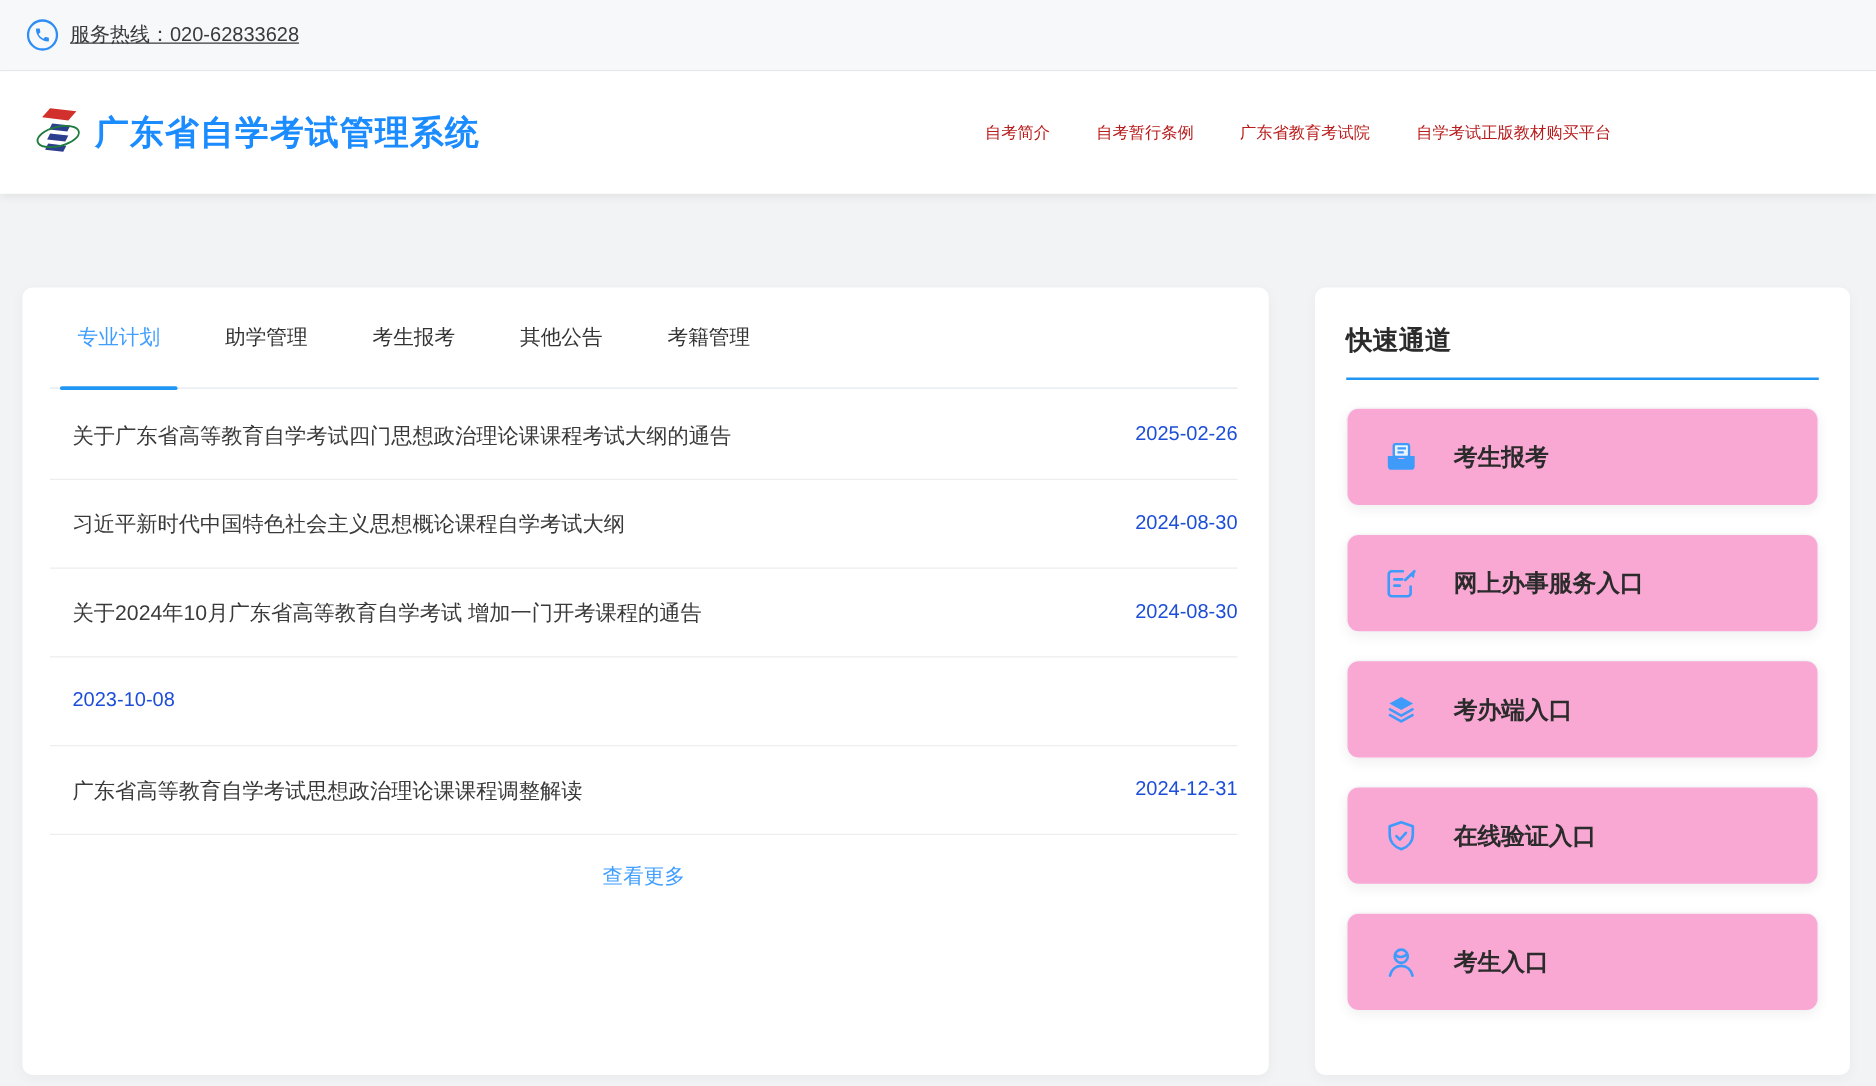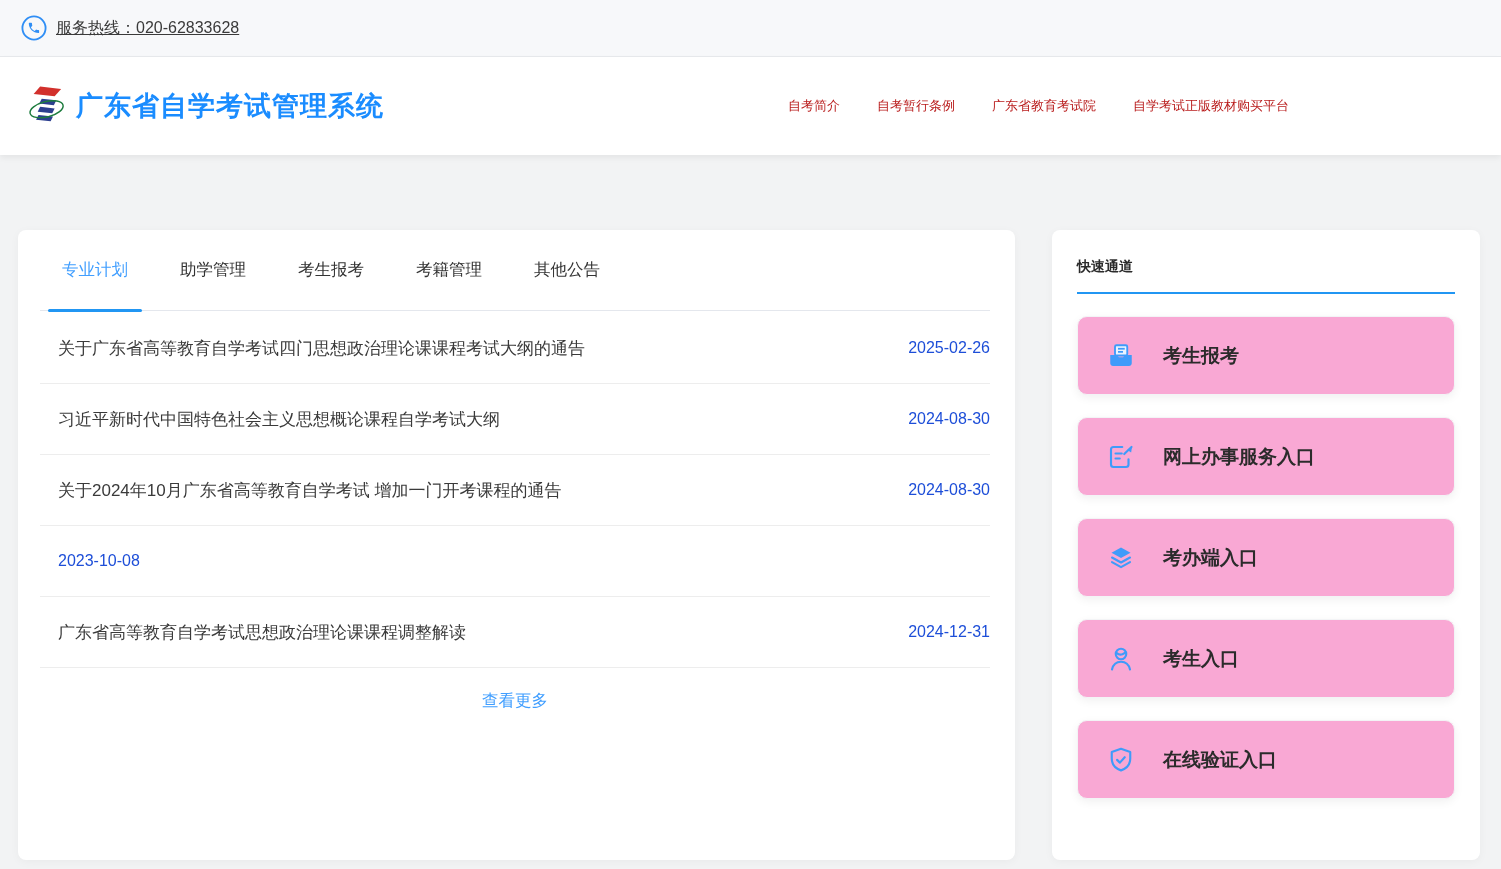--- a/index.html
+++ b/index.html
@@ -87,21 +87,21 @@
   .notice-title { font-size: 17px; color: #3a3a3a; }
   .notice-date { font-size: 16px; color: #1d4ed8; flex: none; }
   .more-row {
     height: 66px; display: flex; align-items: center; justify-content: center;
   }
   .more-row a {
     font-size: 16.5px; color: #409eff; text-decoration: none; cursor: pointer;
   }
   
   .quick-card { width: 428px; height: 630px; padding: 28px 25px 0 25px; }
-  .quick-title { font-size: 14px; font-weight: bold; color: #2b2b2b; }
+  .quick-title { font-size: 21px; font-weight: bold; color: #2b2b2b; }
   .quick-underline {
     height: 2px; background: #2196f3; margin-top: 16px;
   }
   .quick-entry {
     margin-top: 22px;
     height: 79px; border-radius: 10px;
     background: #f9a8d4;
     border: 1px solid #f3f4f6;
     box-shadow: 0 3px 10px rgba(0,0,0,0.06);
     display: flex; align-items: center;
@@ -148,22 +148,22 @@
   </nav>
 </div>
 
 <div class="content">
 
   <section class="card notice-card">
     <div class="tabs">
       <span class="tab active">专业计划</span>
       <span class="tab">助学管理</span>
       <span class="tab">考生报考</span>
+      <span class="tab">其他公告</span>
       <span class="tab">考籍管理</span>
-      <span class="tab">其他公告</span>
     </div>
 
     <ul class="notice-list">
       <li class="notice-row">
         <span class="notice-title">关于广东省高等教育自学考试四门思想政治理论课课程考试大纲的通告</span>
         <span class="notice-date">2025-02-26</span>
       </li>
       <li class="notice-row">
         <span class="notice-title">习近平新时代中国特色社会主义思想概论课程自学考试大纲</span>
         <span class="notice-date">2024-08-30</span>
@@ -222,32 +222,32 @@
           <path d="M4.8 11.6 12 15.6l7.2-4" fill="none" stroke="#3f9bfa" stroke-width="1.7" stroke-linecap="round" stroke-linejoin="round"></path>
           <path d="M4.8 15.3 12 19.3l7.2-4" fill="none" stroke="#3f9bfa" stroke-width="1.7" stroke-linecap="round" stroke-linejoin="round"></path>
         </svg>
       </span>
       <span class="q-label">考办端入口</span>
     </div>
 
     <div class="quick-entry">
       <span class="q-icon">
         <svg viewBox="0 0 24 24" width="30" height="30" fill="none" stroke="#3f9bfa" stroke-width="1.7" stroke-linecap="round" stroke-linejoin="round">
+          <path d="M12 3l7.4 2.6v5.2c0 4.7-3.1 8.1-7.4 9.5-4.3-1.4-7.4-4.8-7.4-9.5V5.6z"></path>
+          <path d="M8.9 11.9l2.2 2.2 3.9-4.3"></path>
+        </svg>
+      </span>
+      <span class="q-label">在线验证入口</span>
+    </div>
+
+    <div class="quick-entry">
+      <span class="q-icon">
+        <svg viewBox="0 0 24 24" width="30" height="30" fill="none" stroke="#3f9bfa" stroke-width="1.7" stroke-linecap="round" stroke-linejoin="round">
           <circle cx="12" cy="8" r="4.2"></circle>
           <path d="M8.7 7.3c1.2 1.1 3 1.4 4.5.9.9-.3 1.7-.8 2.2-1.5"></path>
           <path d="M4.8 20.4c.9-3.9 3.7-6.2 7.2-6.2s6.3 2.3 7.2 6.2"></path>
         </svg>
       </span>
       <span class="q-label">考生入口</span>
     </div>
-
-    <div class="quick-entry">
-      <span class="q-icon">
-        <svg viewBox="0 0 24 24" width="30" height="30" fill="none" stroke="#3f9bfa" stroke-width="1.7" stroke-linecap="round" stroke-linejoin="round">
-          <path d="M12 3l7.4 2.6v5.2c0 4.7-3.1 8.1-7.4 9.5-4.3-1.4-7.4-4.8-7.4-9.5V5.6z"></path>
-          <path d="M8.9 11.9l2.2 2.2 3.9-4.3"></path>
-        </svg>
-      </span>
-      <span class="q-label">在线验证入口</span>
-    </div>
   </aside>
 
 </div>
 
 </body></html>

